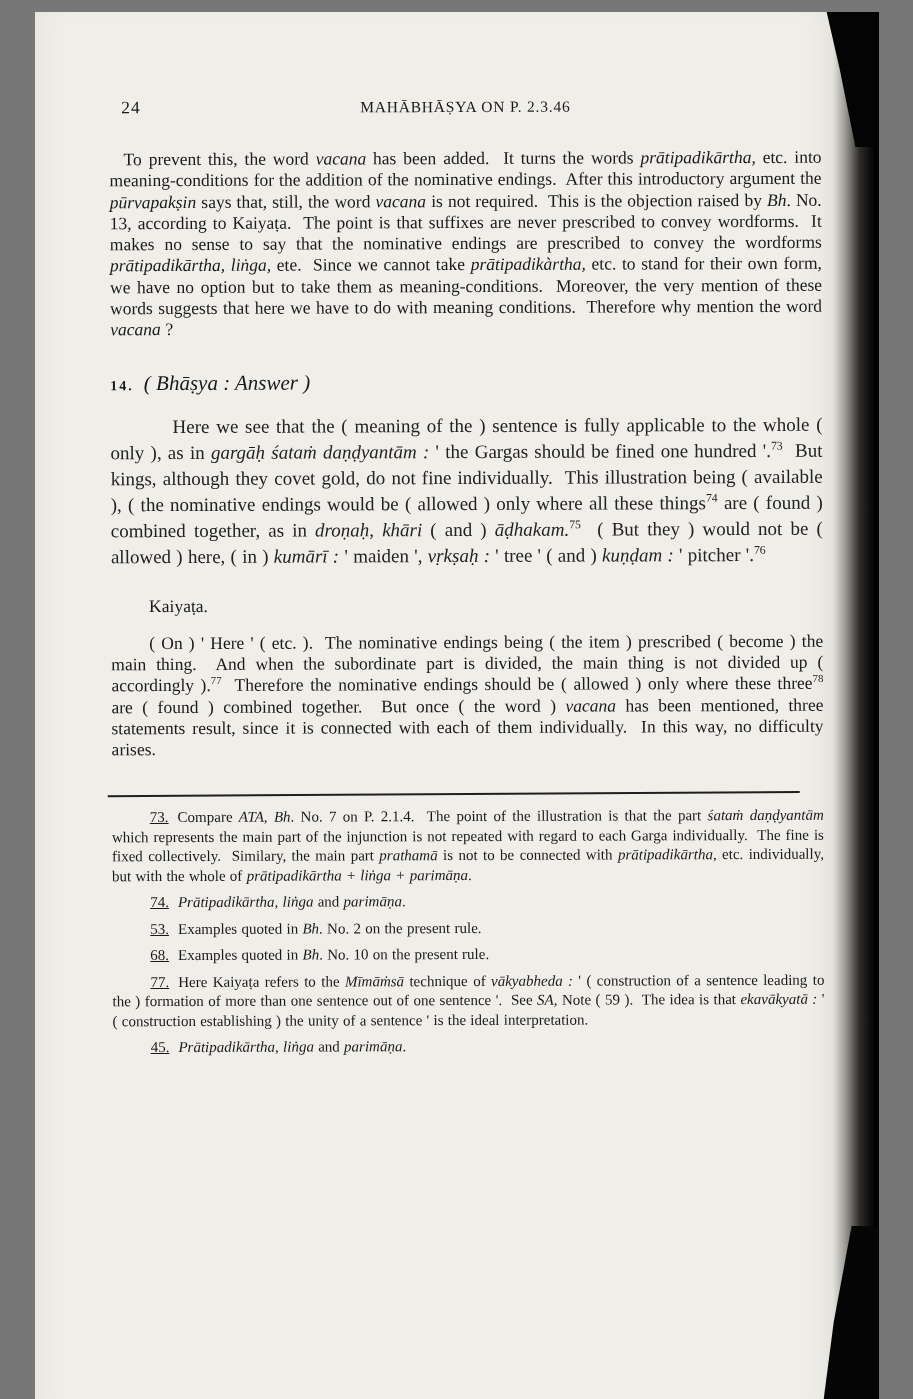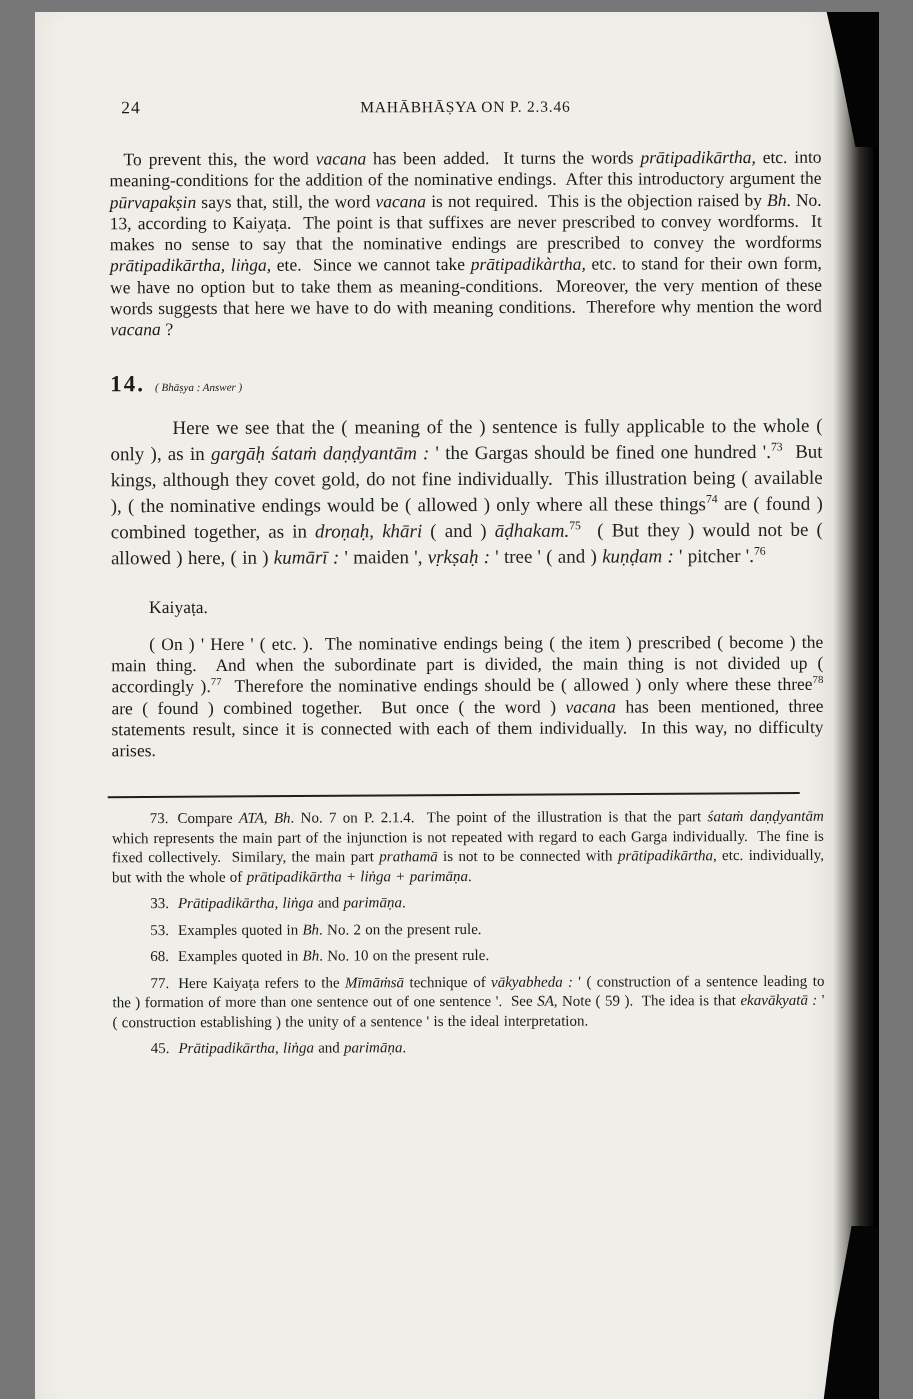--- a/index.html
+++ b/index.html
@@ -27,22 +27,22 @@
   .running-title { position:absolute; left:0; right:0; top:2px; text-align:center; font-size:15.5px; letter-spacing:0.8px; }
 
   p.body-para {
     font-size:17.5px; line-height:21.3px;
     text-align:justify;
     word-spacing:0.5px;
   }
   .para-intro { margin-top:30px; text-indent:14px; }
 
   .section-heading { margin-top:30px; }
-  .section-num { font-size:23px; font-weight:bold; letter-spacing:2px; margin-right:10px; }
-  .section-title { font-size:11px;font-style:italic; }
+  .section-num { font-size:14px; font-weight:bold; letter-spacing:2px; margin-right:10px; }
+  .section-title { font-size:21px;font-style:italic; }
 
   .para-bhasya {
     margin-top:18px;
     font-size:19px; line-height:26px;
     text-align:justify; text-indent:62px;
     word-spacing:0.5px;
     color:#222;
   }
 
   .kaiyata-heading { margin-top:26px; margin-left:38px; font-size:17.5px; }
@@ -55,21 +55,21 @@
     background:#1e1e1e;
     transform:rotate(-0.15deg);
   }
   .footnotes { margin-top:12px; }
   p.footnote {
     font-size:15px; line-height:19.5px;
     text-align:justify; text-indent:38px;
     margin-bottom:7px;
     word-spacing:0.5px;
   }
-  .fn-num { margin-right:9px; }
+  .fn-num { margin-right:9px;text-decoration:underline; }
 
   
   .scan-band {
     position:absolute; top:0; right:0; bottom:0; width:46px;
     background:linear-gradient(to right,
       rgba(30,28,24,0) 0%,
       rgba(30,28,24,0.35) 28%,
       rgba(16,15,13,0.85) 58%,
       #000 92%);
   }
@@ -105,21 +105,21 @@
     <p class="para-bhasya"><span>Here we see that the ( meaning of the ) sentence is fully applicable to the whole ( only ), as in </span><em>gargāḥ śataṁ daṇḍyantām :</em><span> ' the Gargas should be fined one hundred '.</span><sup>73</sup><span>&nbsp; But kings, although they covet gold, do not fine individually.&nbsp; This illustration being ( available ), ( the nominative endings would be ( allowed ) only where all these things</span><sup>74</sup><span> are ( found ) combined together, as in </span><em>droṇaḥ, khāri</em><span> ( and ) </span><em>āḍhakam.</em><sup>75</sup><span>&nbsp; ( But they ) would not be ( allowed ) here, ( in ) </span><em>kumārī :</em><span> ' maiden ', </span><em>vṛkṣaḥ :</em><span> ' tree ' ( and ) </span><em>kuṇḍam :</em><span> ' pitcher '.</span><sup>76</sup></p>
 
     <div class="kaiyata-heading">Kaiyaṭa.</div>
 
     <p class="body-para para-kaiyata"><span>( On ) ' Here ' ( etc. ).&nbsp; The nominative endings being ( the item ) prescribed ( become ) the main thing.&nbsp; And when the subordinate part is divided, the main thing is not divided up ( accordingly ).</span><sup>77</sup><span>&nbsp; Therefore the nominative endings should be ( allowed ) only where these three</span><sup>78</sup><span> are ( found ) combined together.&nbsp; But once ( the word ) </span><em>vacana</em><span> has been mentioned, three statements result, since it is connected with each of them individually.&nbsp; In this way, no difficulty arises.</span></p>
 
     <div class="fn-rule"></div>
 
     <div class="footnotes">
       <p class="footnote"><span class="fn-num">73.</span><span><span>Compare </span><em>ATA, Bh</em><span>. No. 7 on P. 2.1.4.&nbsp; The point of the illustration is that the part </span><em>śataṁ daṇḍyantām</em><span> which represents the main part of the injunction is not repeated with regard to each Garga individually.&nbsp; The fine is fixed collectively.&nbsp; Similary, the main part </span><em>prathamā</em><span> is not to be connected with </span><em>prātipadikārtha</em><span>, etc. individually, but with the whole of </span><em>prātipadikārtha + liṅga + parimāṇa</em><span>.</span></span></p>
-      <p class="footnote"><span class="fn-num">33.</span><span><em>Prātipadikārtha, liṅga</em><span> and </span><em>parimāṇa</em><span>.</span></span></p>
+      <p class="footnote"><span class="fn-num">74.</span><span><em>Prātipadikārtha, liṅga</em><span> and </span><em>parimāṇa</em><span>.</span></span></p>
       <p class="footnote"><span class="fn-num">53.</span><span><span>Examples quoted in </span><em>Bh</em><span>. No. 2 on the present rule.</span></span></p>
       <p class="footnote"><span class="fn-num">68.</span><span><span>Examples quoted in </span><em>Bh</em><span>. No. 10 on the present rule.</span></span></p>
       <p class="footnote"><span class="fn-num">77.</span><span><span>Here Kaiyaṭa refers to the </span><em>Mīmāṁsā</em><span> technique of </span><em>vākyabheda :</em><span> ' ( construction of a sentence leading to the ) formation of more than one sentence out of one sentence '.&nbsp; See </span><em>SA,</em><span> Note ( 59 ).&nbsp; The idea is that </span><em>ekavākyatā :</em><span> ' ( construction establishing ) the unity of a sentence ' is the ideal interpretation.</span></span></p>
       <p class="footnote"><span class="fn-num">45.</span><span><em>Prātipadikārtha, liṅga</em><span> and </span><em>parimāṇa</em><span>.</span></span></p>
     </div>
 
   </div>
 
   <div class="scan-band"></div>
   <div class="scan-wedge-top"></div>

